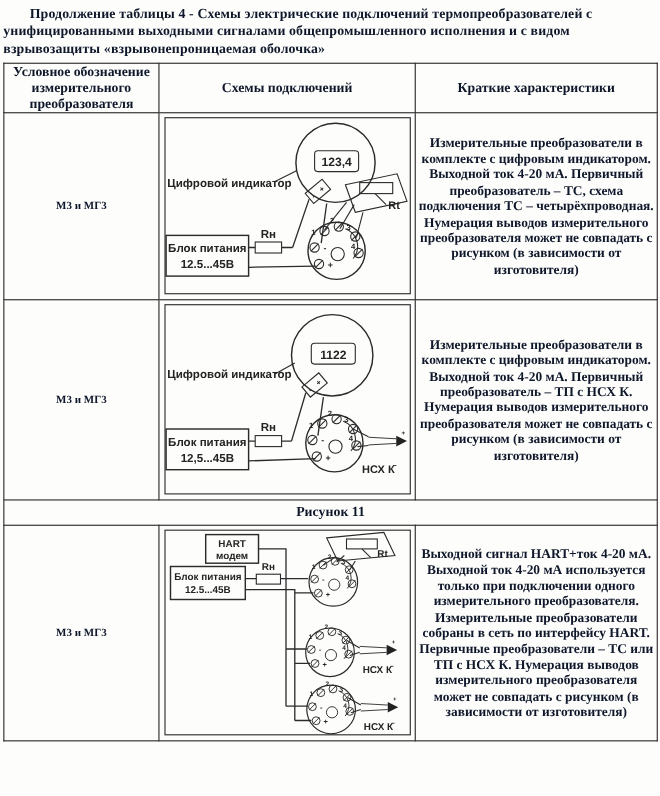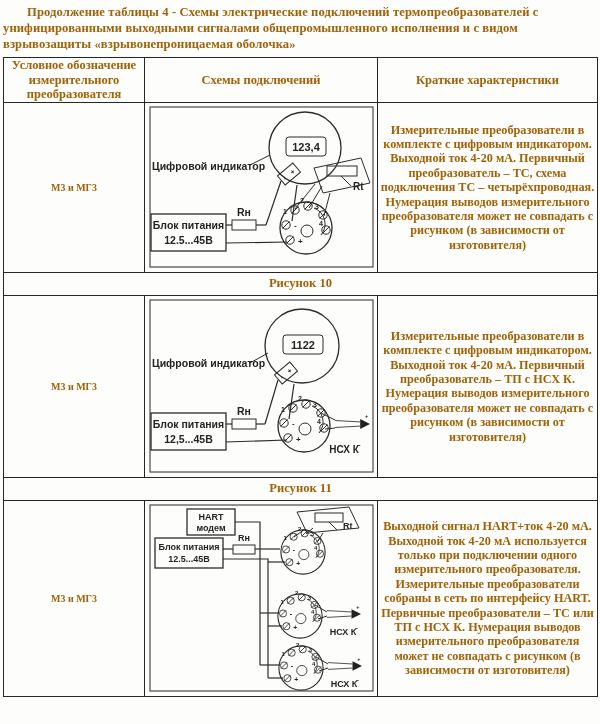--- a/index.html
+++ b/index.html
@@ -1,17 +1,17 @@
 <!DOCTYPE html>
 <html><head>
 <meta charset="utf-8">
 <style>
   html,body{margin:0;padding:0;}
   .page{
-    width:600px;height:724px;background:#fdfdfc;color:#a16207;
+    width:600px;height:724px;background:#fdfdfc;color:#0f172a;
     font-family:"Liberation Serif", serif;position:relative;overflow:hidden;
     box-sizing:border-box;
   }
   .doc-title{
     margin:0 4px 0 3px;padding-top:5px;
     font-weight:bold;font-size:12.6px;line-height:1.27;
     text-indent:24px;letter-spacing:0.1px;
   }
   table.main{
     border-collapse:collapse;table-layout:fixed;
@@ -146,23 +146,20 @@
           <polygon points="167,64 214,54 223,79 176,89" class="wire-thin" fill="#fdfdfc"></polygon>
           <rect x="180" y="62" width="30" height="10" class="wire-thin"></rect>
           <line x1="194" y1="72" x2="204" y2="82" class="wire-thin"></line>
           <text x="206" y="86" font-size="10">Rt</text>
           <line x1="148" y1="105" x2="168" y2="80" class="wire-thin"></line>
           <line x1="162" y1="104" x2="175" y2="82" class="wire-thin"></line>
           <line x1="177" y1="112" x2="183" y2="89" class="wire-thin"></line>
         </svg>
       </td>
       <td class="chars">Измерительные  преобразователи в комплекте с цифровым индикатором. Выходной ток 4-20 мА. Первичный преобразователь – ТС, схема подключения ТС – четырёхпроводная. Нумерация выводов измерительного преобразователя может не совпадать с рисунком (в зависимости от изготовителя)</td>
-    </tr>
-    <tr>
-      <td class="caption" colspan="3">Рисунок 10</td>
     </tr>
 
     <tr style="height:182px;">
       <td class="desig">М3 и МГ3</td>
       <td class="schem">
         <svg width="229" height="178" viewBox="0 0 229 178">
           <rect x="3" y="3" width="223" height="172" class="frame"></rect>
           <circle cx="155" cy="49" r="37" class="boxline"></circle>
           <rect x="136" y="38" width="40" height="19" rx="3" class="wire-thin"></rect>
           <text x="156" y="52" font-size="11" text-anchor="middle">1122</text>

